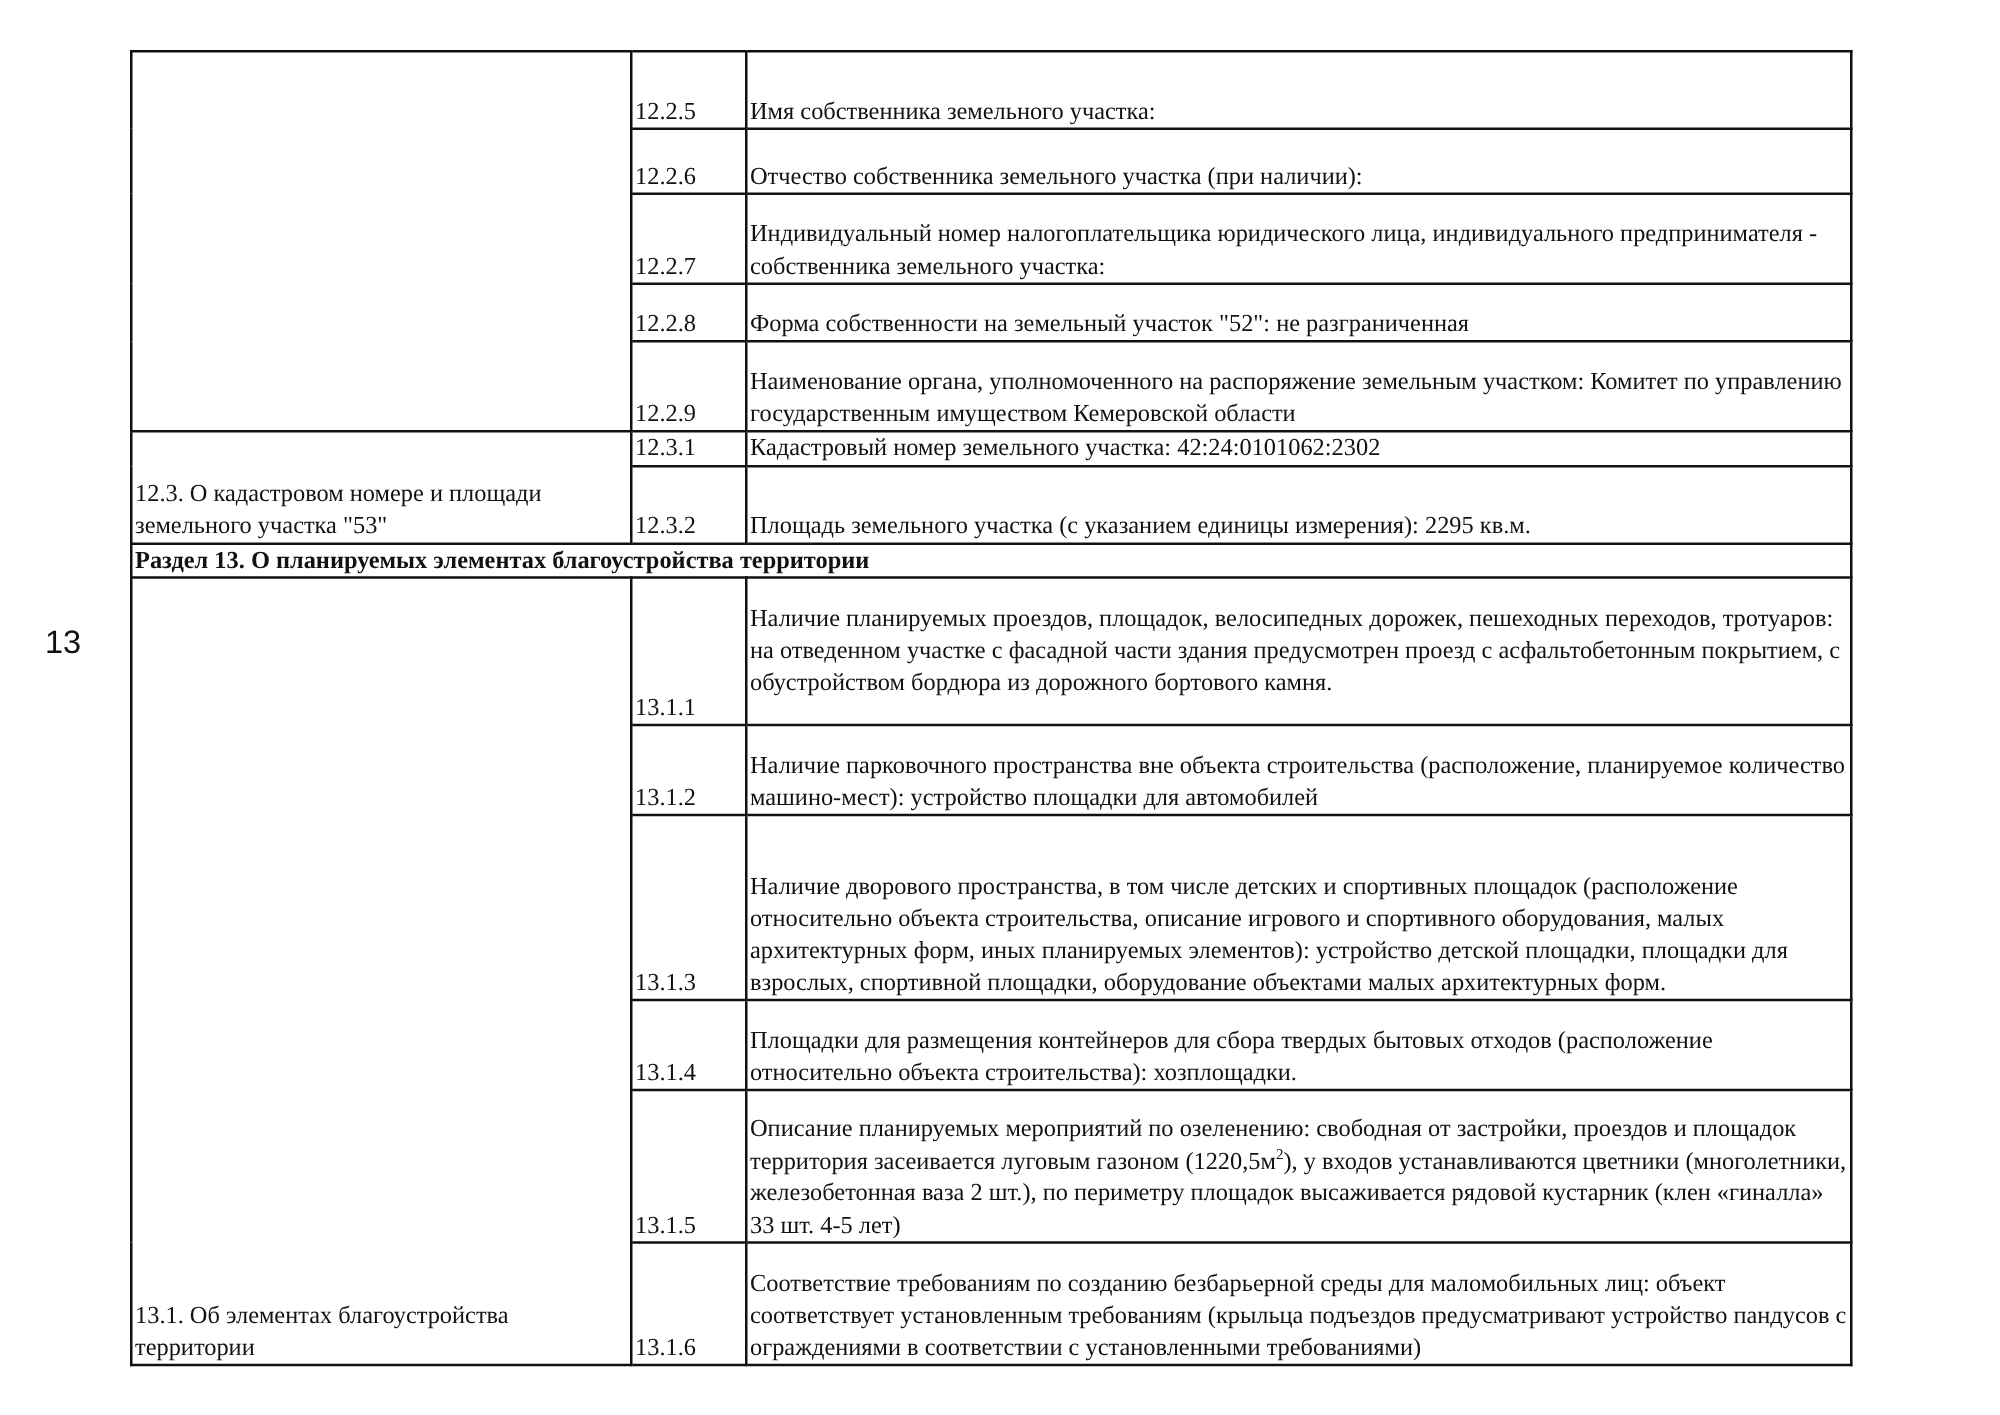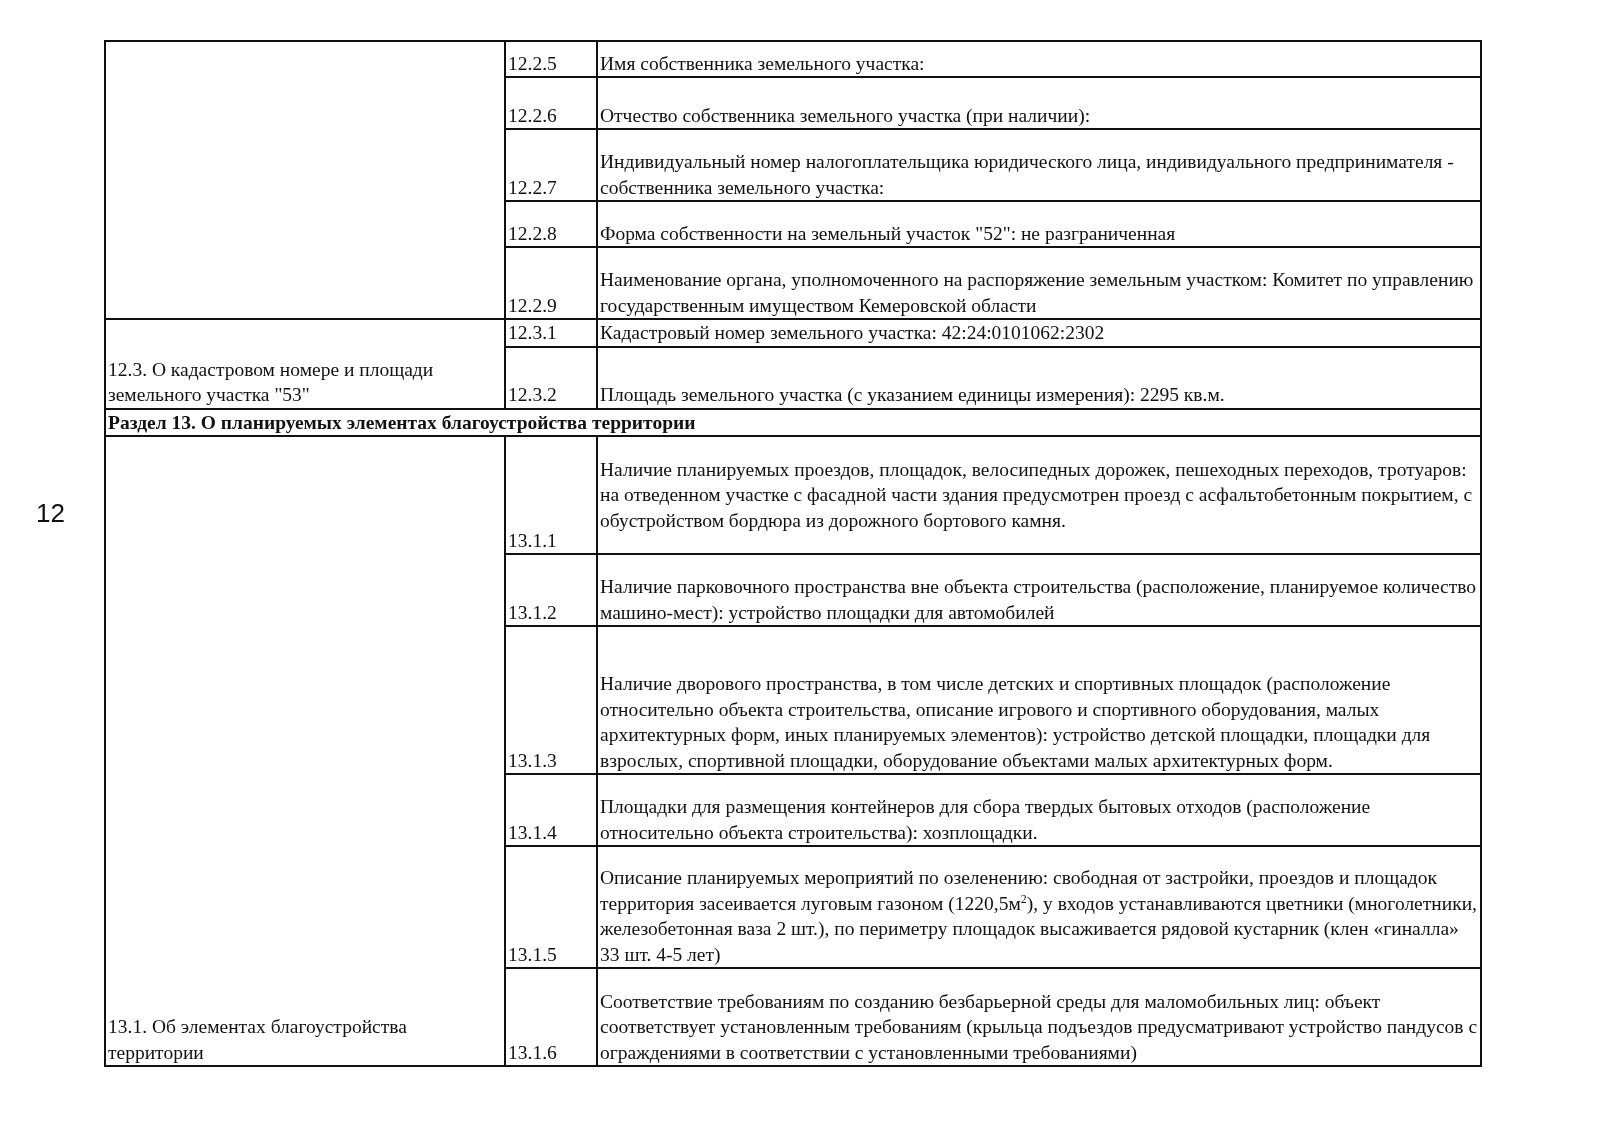--- a/index.html
+++ b/index.html
@@ -14,31 +14,31 @@
     td.num { padding-bottom: 6px; }
     td.txt { padding: 7px 2px 7px 2px; vertical-align: middle; }
     td.left { vertical-align: bottom; padding-bottom: 10px; }
     td.left-mid { vertical-align: middle; }
     td.section { text-align: left; font-weight: bold; padding: 0; height: 25px; line-height: 25px; }
     sup { font-size: 12px; line-height: 0; }
   </style>
 </head>
 <body>
 
-<div class="page-num">12</div>
+<div class="page-num">13</div>
 
 <table class="doc">
   <colgroup>
       <col class="c1">
       <col class="c2">
       <col class="c3">
     </colgroup>
 
   <tbody>
-      <tr style="height:36px">
+      <tr style="height:62px">
     <td rowspan="5"></td>
     <td class="num">12.2.5</td>
     <td class="txt">Имя собственника земельного участка:</td>
   </tr>
   <tr style="height:52px">
     <td class="num">12.2.6</td>
     <td class="txt">Отчество собственника земельного участка (при наличии):</td>
   </tr>
   <tr style="height:72px">
     <td class="num">12.2.7</td>

